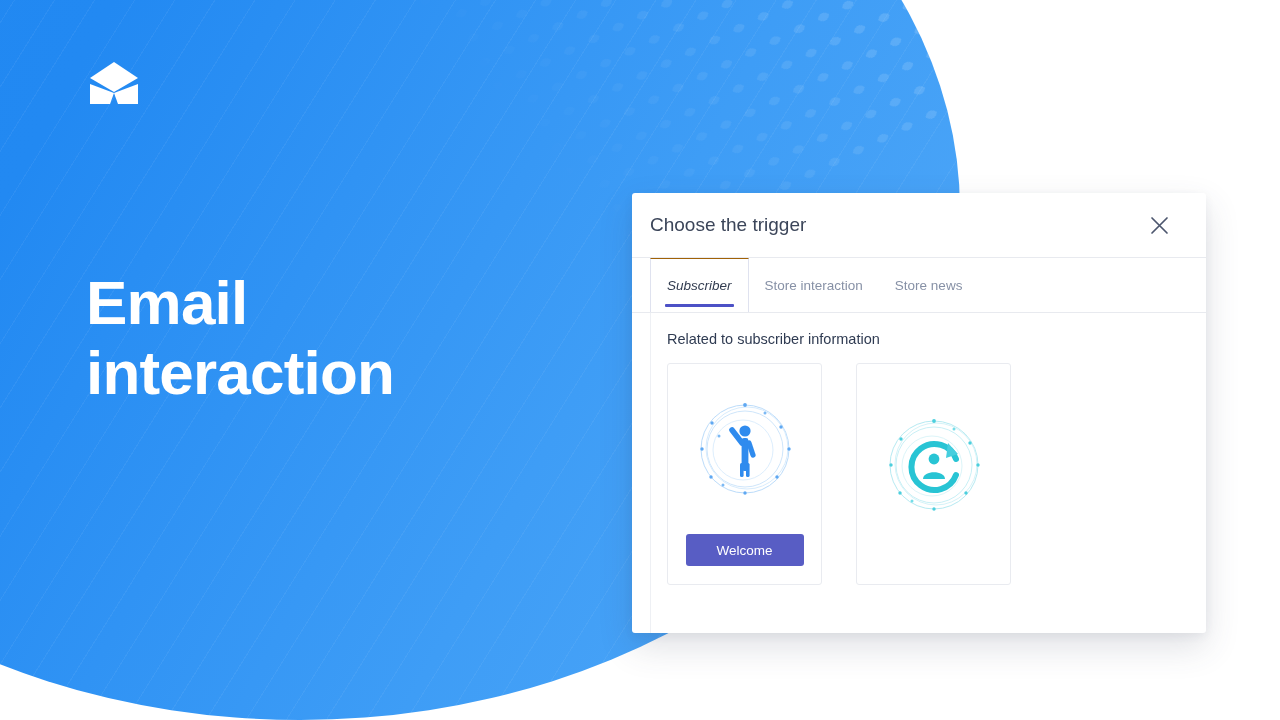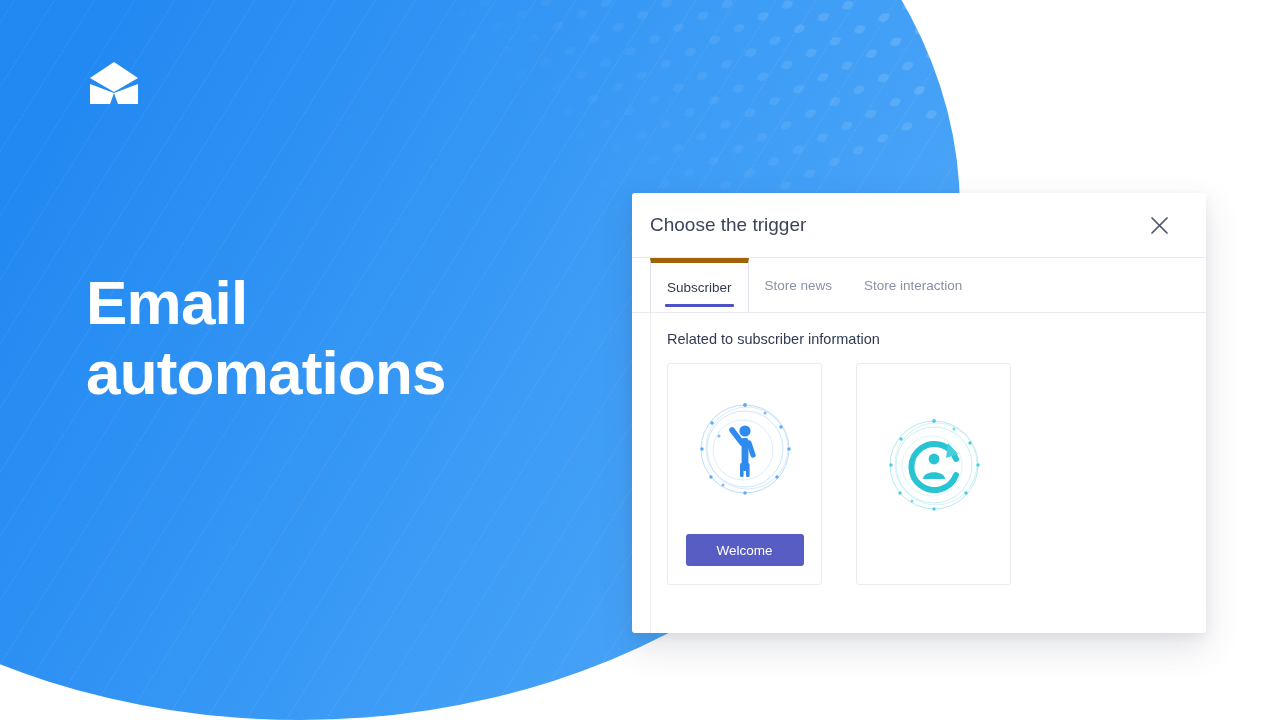--- a/index.html
+++ b/index.html
@@ -168,21 +168,22 @@
     cursor: pointer;
     position: relative;
     background: transparent;
     box-sizing: border-box;
   }
   .tab.active {
     color: #323c50;
     background: #ffffff;
     border-left: 1px solid #dfe2ef;
     border-right: 1px solid #dfe2ef;
-    border-top: 5px solid #a16207;
+    border-top: 1px solid #a16207;
+    font-style: italic;
   }
   .tab.active::after {
     content: "";
     position: absolute;
     left: 14px;
     right: 14px;
     bottom: 5px;
     height: 3px;
     background: #4c51c6;
     border-radius: 1px;
@@ -260,42 +261,42 @@
     <span>
       <svg class="logo-mark" viewBox="0 0 52 52" fill="none">
         <path d="M26 4 L50 20 L26 34 L2 20 Z" fill="#ffffff"></path>
         <path d="M2 26 L2 46 L22 46 L26 35 Z" fill="#ffffff"></path>
         <path d="M50 26 L50 46 L30 46 L26 35 Z" fill="#ffffff"></path>
       </svg>
     </span>
   </div>
 
   <div class="headline">Email
-automations</div>
+interaction</div>
 
   <div class="modal">
 
     <div class="modal-header">
       <div class="modal-title">Choose the trigger</div>
       <div class="close-btn">
         <svg width="19" height="19" viewBox="0 0 19 19">
           <path d="M2 2 L17 17 M17 2 L2 17" stroke="#4c566e" stroke-width="1.7" fill="none" stroke-linecap="round"></path>
         </svg>
       </div>
     </div>
 
     <div class="tab-strip">
       <div class="tab active">
         <span>Subscriber</span>
       </div>
       <div class="tab">
+        <span>Store interaction</span>
+      </div>
+      <div class="tab">
         <span>Store news</span>
-      </div>
-      <div class="tab">
-        <span>Store interaction</span>
       </div>
     </div>
 
     <div class="modal-body">
       <div class="section-title">Related to subscriber information</div>
 
       <div class="cards-row">
 
         <div class="trigger-card">
           <div class="card-art">

